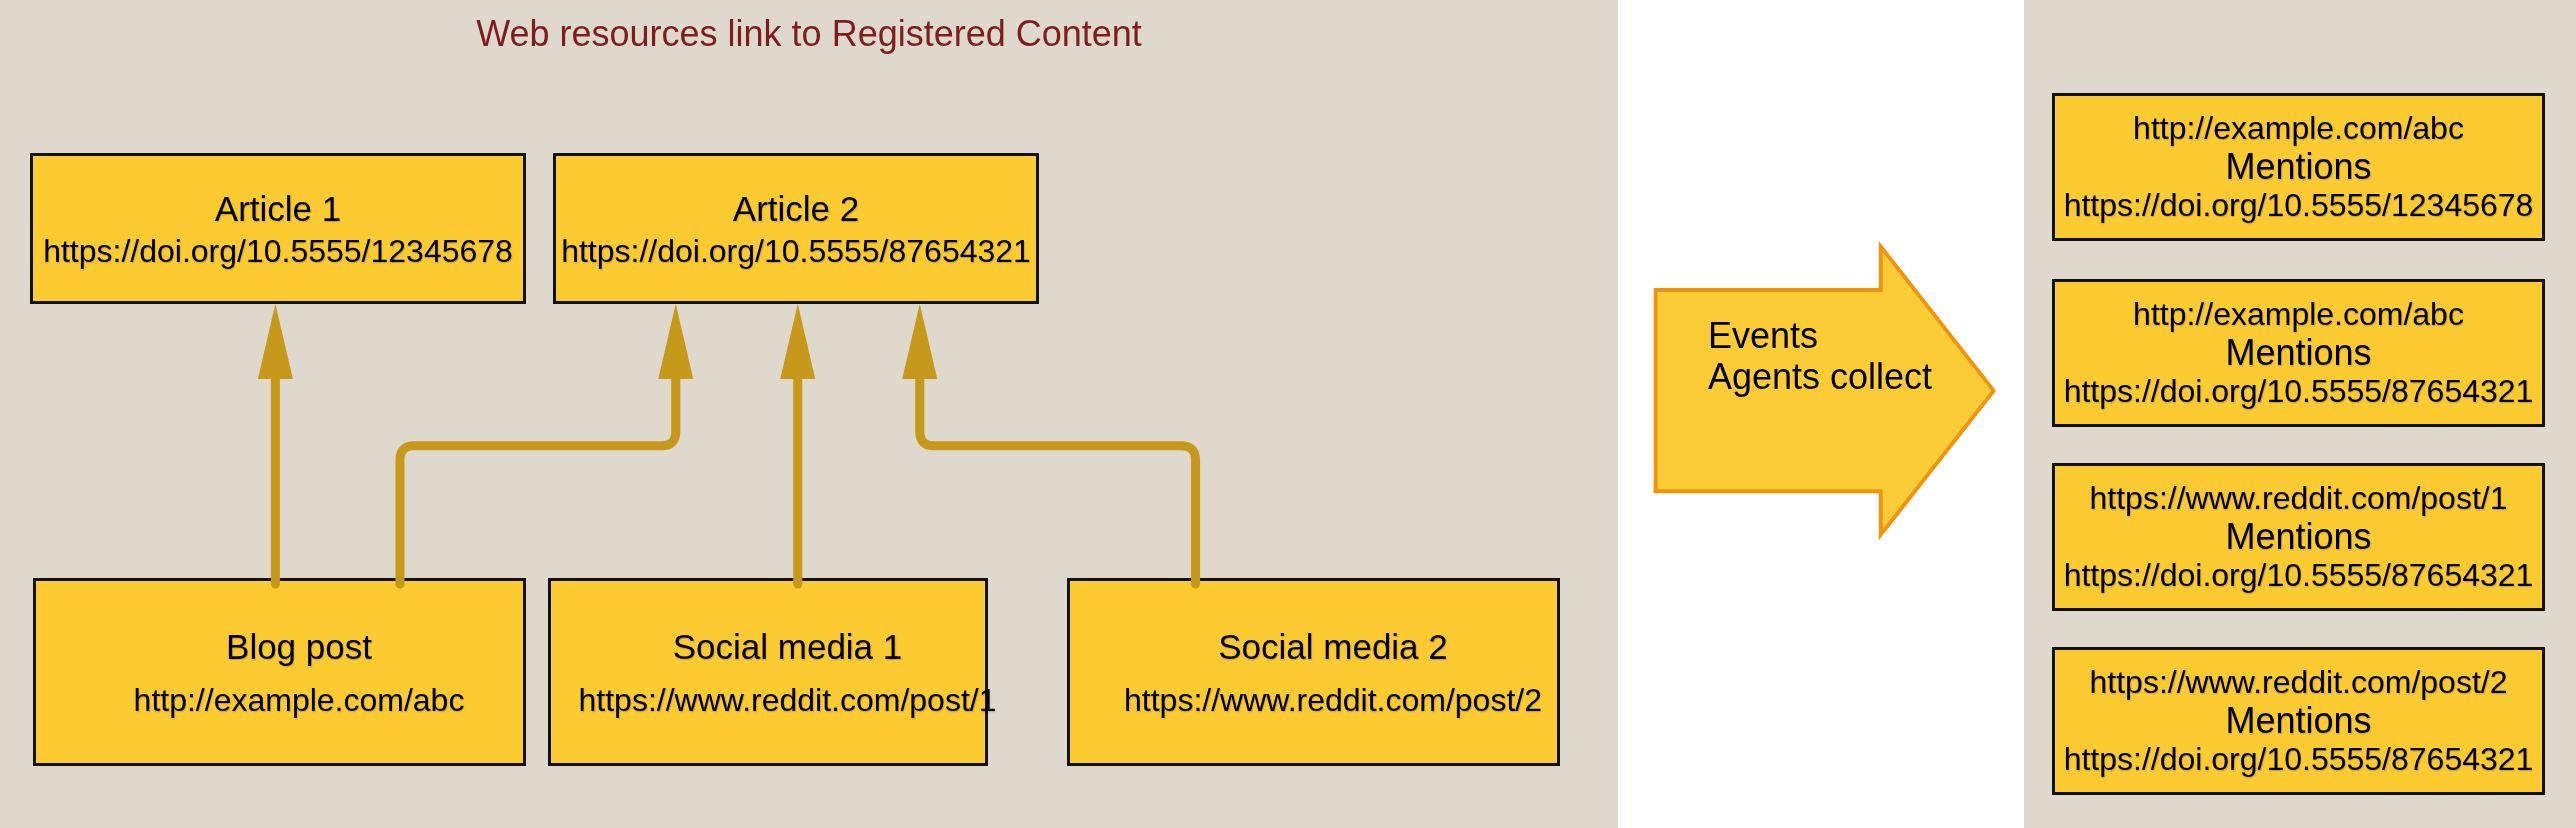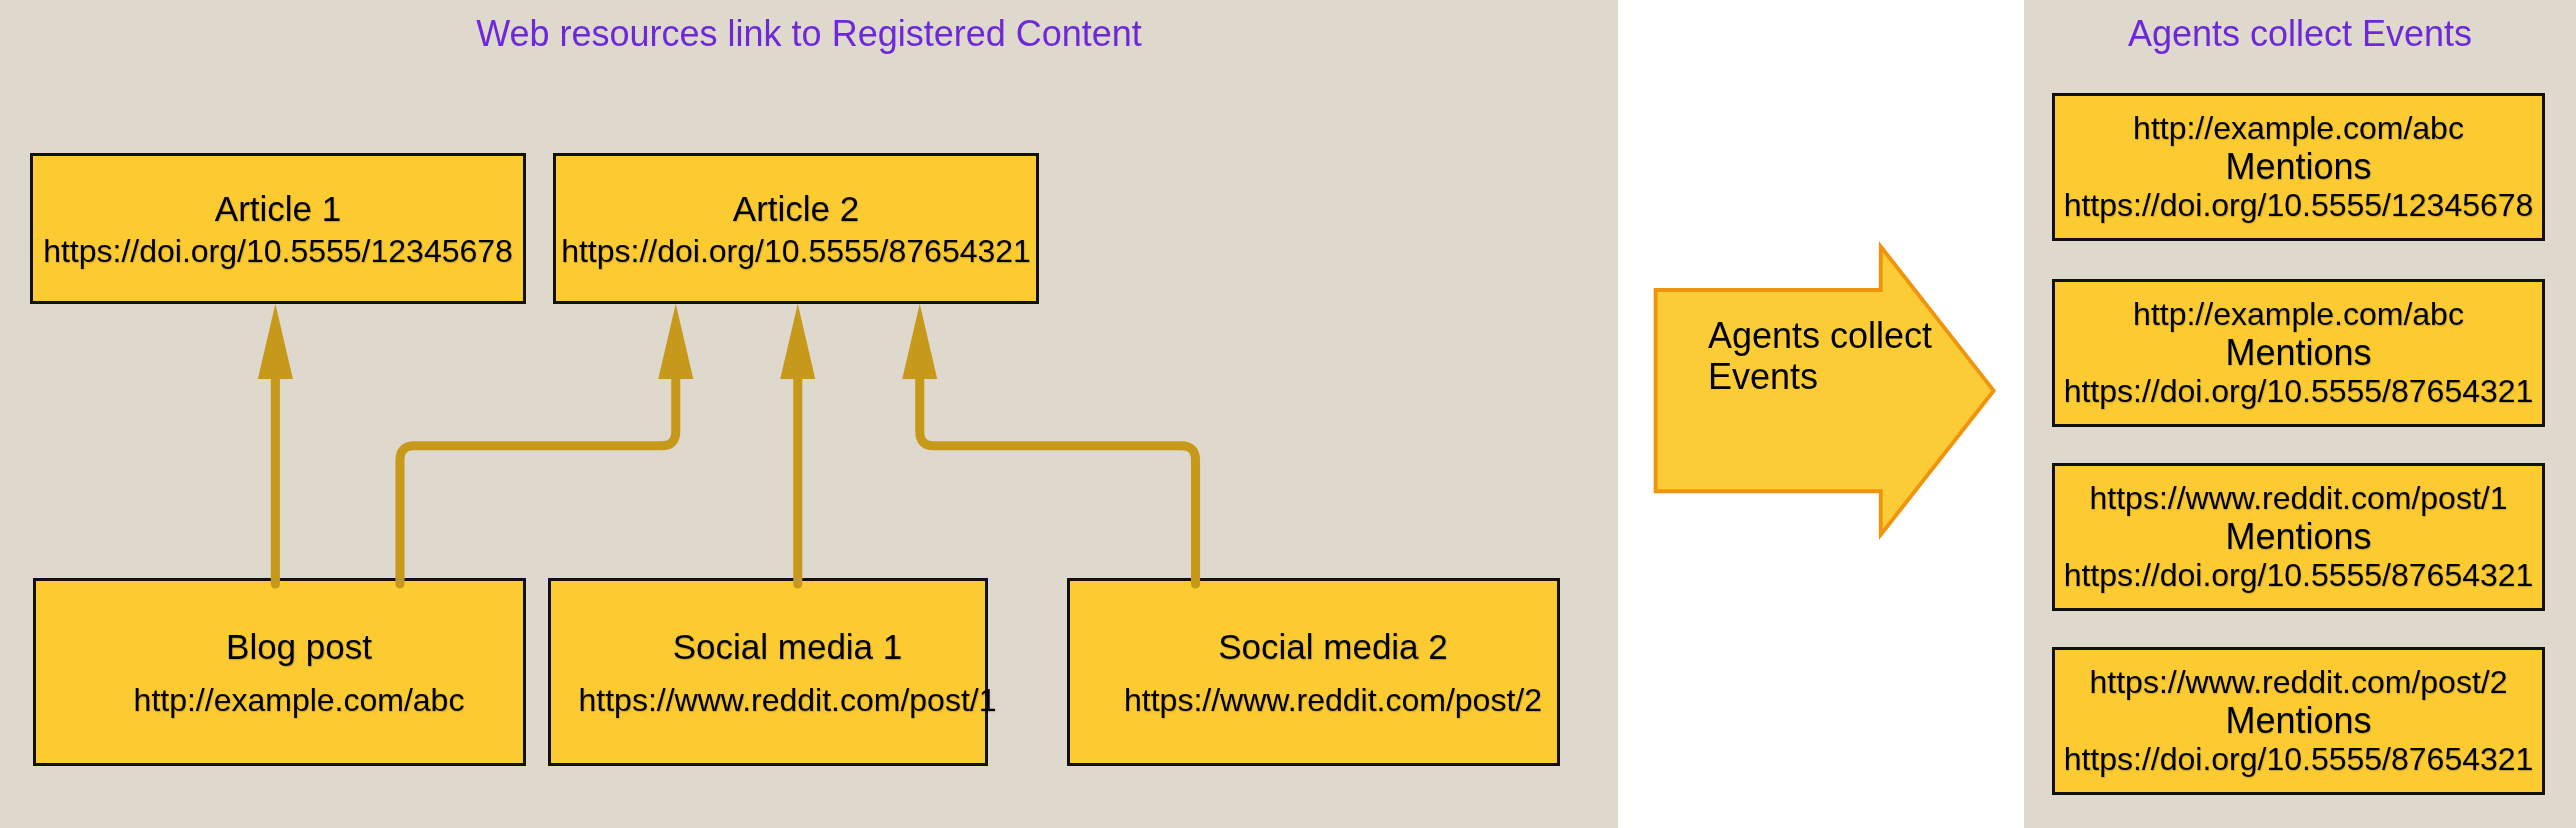--- a/index.html
+++ b/index.html
@@ -2,21 +2,21 @@
 <html style="font-size:10.4px"><head>
 <meta charset="utf-8">
 <style>
   html,body{margin:0;padding:0;background:#ffffff;}
   #stage{position:relative;width:2576px;height:828px;overflow:hidden;
          font-family:"Liberation Sans", sans-serif;color:#000;}
   .panel{position:absolute;top:0;height:828px;background:#DED9CC;}
   #panel-left{left:0;width:1618px;}
   #panel-right{left:2024px;width:552px;}
   .title{position:absolute;top:14.3px;font-size:36px;line-height:40px;
-         text-align:center;color:#6d28d9;white-space:nowrap;}
+         text-align:center;color:#7f1d1d;white-space:nowrap;}
   #left-title{left:0;width:1618px;}
   #right-title{left:2024px;width:552px;}
   .box{position:absolute;background:#FCCB31;border:3.2px solid #111;
        box-sizing:border-box;display:flex;flex-direction:column;
        align-items:center;justify-content:center;text-align:center;
        text-shadow:0.6px 1.3px 1.3px rgba(0,0,0,0.22);}
   .box .name{font-size:35px;line-height:42px;}
   .box .url{font-size:32px;line-height:35px;white-space:nowrap;}
   .box .relation{font-size:36px;line-height:40px;text-align:right;}
   .top-box{row-gap:4px;}
@@ -28,21 +28,20 @@
 </style>
 </head>
 <body>
 
 <div id="stage">
 
   <div id="panel-left" class="panel"></div>
   <div id="panel-right" class="panel"></div>
 
   <div id="left-title" class="title">Web resources link to Registered Content</div>
-  <div id="right-title" class="title">Agents collect Events</div>
 
   <div class="box top-box" style="left:30px;top:153px;width:496px;height:151px">
     <span class="name">Article 1</span>
     <span class="url">https://doi.org/10.5555/12345678</span>
   </div>
   <div class="box top-box" style="left:553px;top:153px;width:486px;height:151px">
     <span class="name">Article 2</span>
     <span class="url">https://doi.org/10.5555/87654321</span>
   </div>
 
@@ -90,18 +89,18 @@
     <g fill="#C7991B" stroke="none">
       <polygon points="424,468 397,584 451,584"></polygon>
       <polygon points="1041,468 1014,584 1068,584"></polygon>
       <polygon points="1229,468 1202,584 1256,584"></polygon>
       <polygon points="1417,468 1390,584 1444,584"></polygon>
     </g>
     <polygon points="2551,447 2898,447 2898,380 3072,602 2898,824 2898,757 2551,757" fill="#FCCC36" stroke="#F0940E" stroke-width="6" stroke-linejoin="miter"></polygon>
   </svg>
 
   <div id="arrow-label">
+    <div>Events</div>
     <div>Agents collect</div>
-    <div>Events</div>
   </div>
 
 </div>
 
 
 </body></html>

